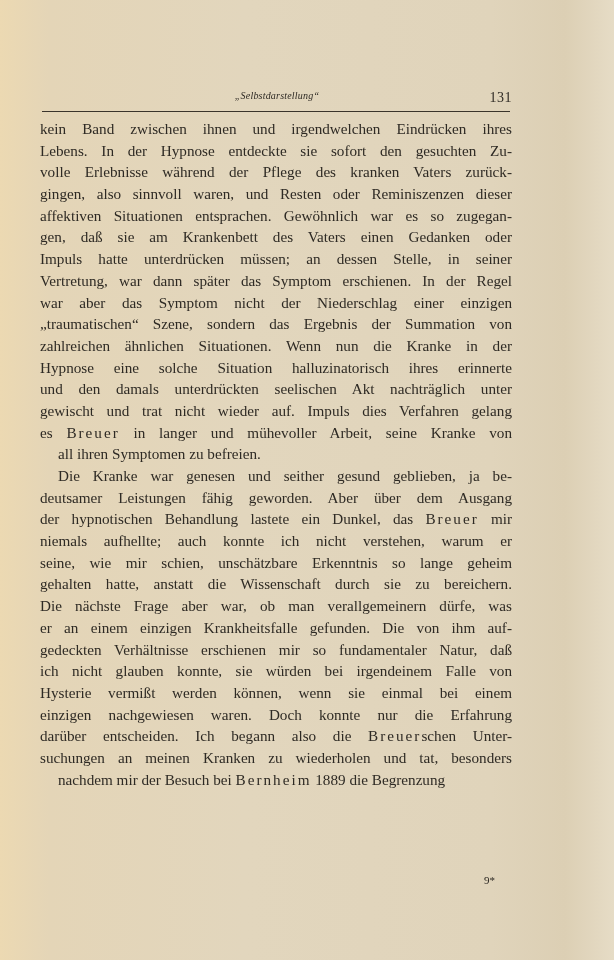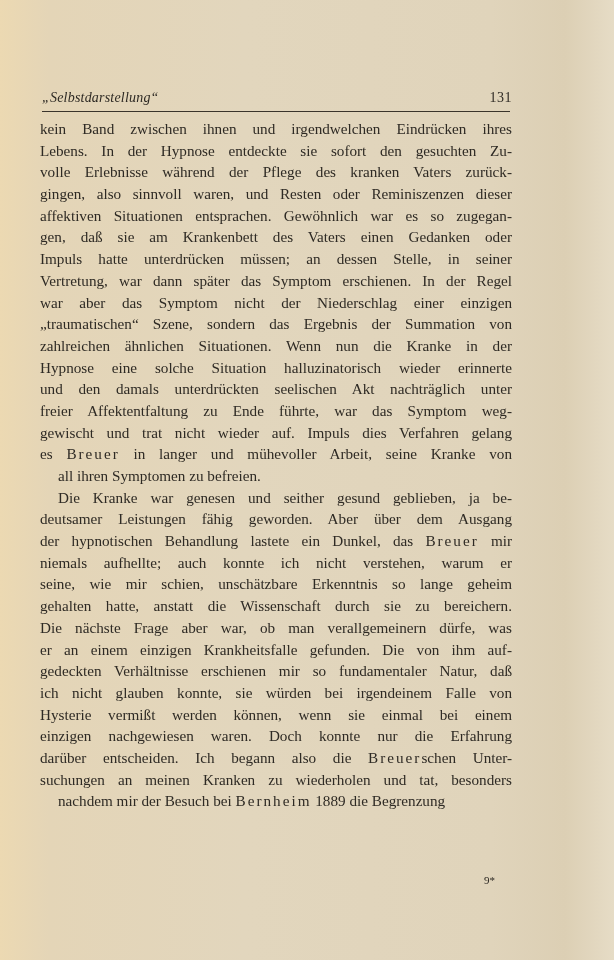--- a/index.html
+++ b/index.html
@@ -24,23 +24,23 @@
       position: absolute;
       left: 42px;
       width: 470px;
       top: 88px;
       height: 22px;
     }
     .running-title {
       position: absolute;
       left: 0;
       right: 0;
-      text-align: left;
+      text-align: center;
       font-style: italic;
-      font-size: 14px;
+      font-size: 10px;
       top: 2px;
       letter-spacing: 0.2px;
     }
     .page-number {
       position: absolute;
       right: 0;
       top: 2px;
       font-size: 14px;
       letter-spacing: 0.5px;
     }
@@ -100,23 +100,22 @@
         <span class="line">Lebens. In der Hypnose entdeckte sie sofort den gesuchten Zu-</span>
         <span class="line">volle Erlebnisse während der Pflege des kranken Vaters zurück-</span>
         <span class="line">gingen, also sinnvoll waren, und Resten oder Reminiszenzen dieser</span>
         <span class="line">affektiven Situationen entsprachen. Gewöhnlich war es so zugegan-</span>
         <span class="line">gen, daß sie am Krankenbett des Vaters einen Gedanken oder</span>
         <span class="line">Impuls hatte unterdrücken müssen; an dessen Stelle, in seiner</span>
         <span class="line">Vertretung, war dann später das Symptom erschienen. In der Regel</span>
         <span class="line">war aber das Symptom nicht der Niederschlag einer einzigen</span>
         <span class="line">„traumatischen“ Szene, sondern das Ergebnis der Summation von</span>
         <span class="line">zahlreichen ähnlichen Situationen. Wenn nun die Kranke in der</span>
-        <span class="line">Hypnose eine solche Situation halluzinatorisch wieder erinnerte</span>
+        <span class="line">Hypnose eine solche Situation halluzinatorisch ihres erinnerte</span>
         <span class="line">und den damals unterdrückten seelischen Akt nachträglich unter</span>
-        <span class="line">freier Affektentfaltung zu Ende führte, war das Symptom weg-</span>
         <span class="line">gewischt und trat nicht wieder auf. Impuls dies Verfahren gelang</span>
         <span class="line">es <span class="spaced">Breuer</span> in langer und mühevoller Arbeit, seine Kranke von</span>
         <span class="line last">all ihren Symptomen zu befreien.</span>
       </div>
       <div>
         <span class="line indent">Die Kranke war genesen und seither gesund geblieben, ja be-</span>
         <span class="line">deutsamer Leistungen fähig geworden. Aber über dem Ausgang</span>
         <span class="line">der hypnotischen Behandlung lastete ein Dunkel, das <span class="spaced">Breuer</span> mir</span>
         <span class="line">niemals aufhellte; auch konnte ich nicht verstehen, warum er</span>
         <span class="line">seine, wie mir schien, unschätzbare Erkenntnis so lange geheim</span>

